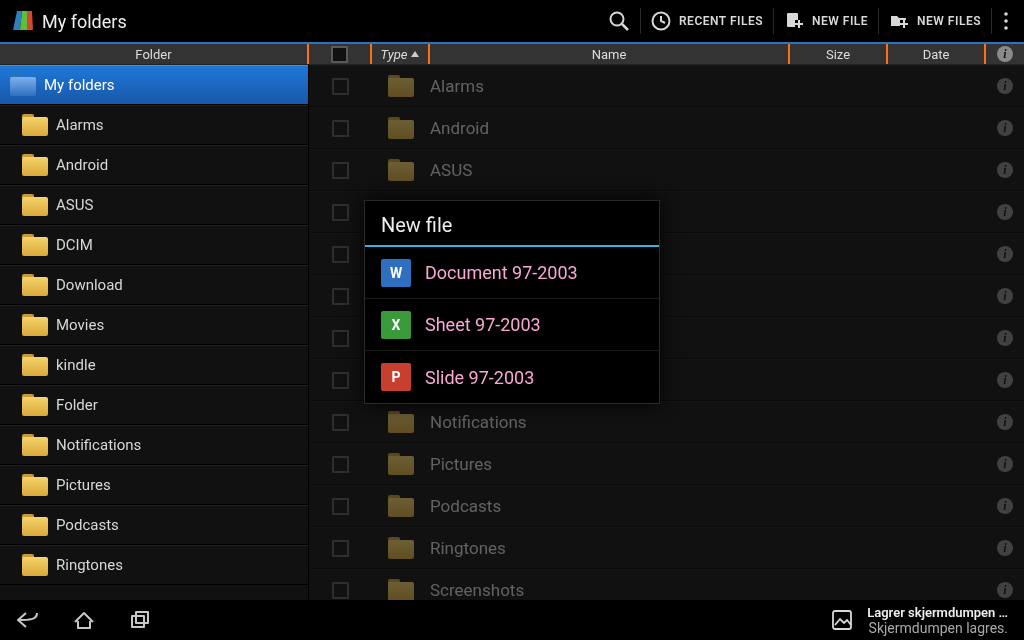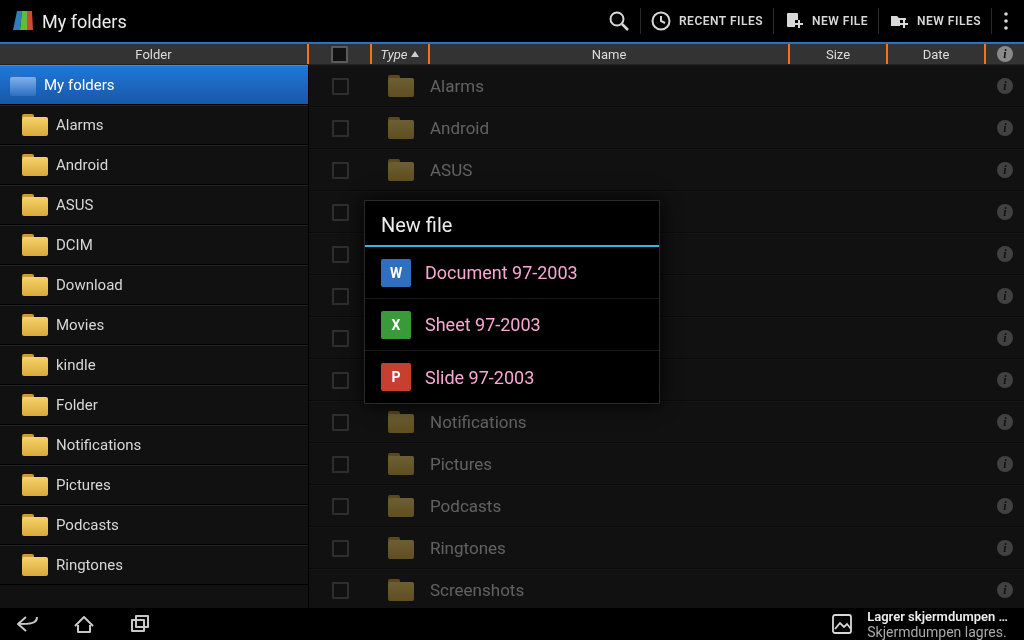--- a/index.html
+++ b/index.html
@@ -62,21 +62,21 @@
   
   .dialog-overlay { position: absolute; inset: 0; pointer-events: none; }
   .dialog { position: absolute; left: 364px; top: 200px; width: 296px; background: #000; border: 1px solid #2a2a2a; box-shadow: 0 0 18px rgba(0,0,0,0.9); pointer-events: auto; }
   .dialog-title { font-size: 20px; color: #eee; padding: 12px 16px 8px; border-bottom: 2px solid #33b5e5; }
   .dlg-item { display:flex; align-items:center; height:52px; padding: 0 16px; border-bottom: 1px solid #1a1a1a; }
   .dlg-item:last-child { border-bottom: none; }
   .dlg-icon { width:30px; height:28px; margin-right:14px; border-radius:2px; display:flex; align-items:center; justify-content:center; font-weight:700; font-size:14px; color:#fff; }
   .dlg-label { font-size: 18px; color: #f9a8d4; }
 
   
-  .navbar { height: 32px; background: #000; display: flex; align-items: center; }
+  .navbar { height: 40px; background: #000; display: flex; align-items: center; text-align: right; }
   .nav-btn { width: 56px; height: 40px; display:flex; align-items:center; justify-content:center; }
   .nav-btn svg path, .nav-btn svg polyline, .nav-btn svg rect, .nav-btn svg circle { stroke:#c8c8c8; stroke-width:2; fill:none; stroke-linejoin:round; }
   .navbar-spacer { flex:1; }
   .notif { display:flex; align-items:center; padding: 4px 16px 4px 10px; }
   .notif-icon { width:26px; height:26px; display:flex; align-items:center; justify-content:center; margin-right:12px; }
   .notif-title { font-size:13px; color:#eee; font-weight:600; }
   .notif-sub { font-size:14px; color:#aaa; }
 
   
   .ic { display:block; }

